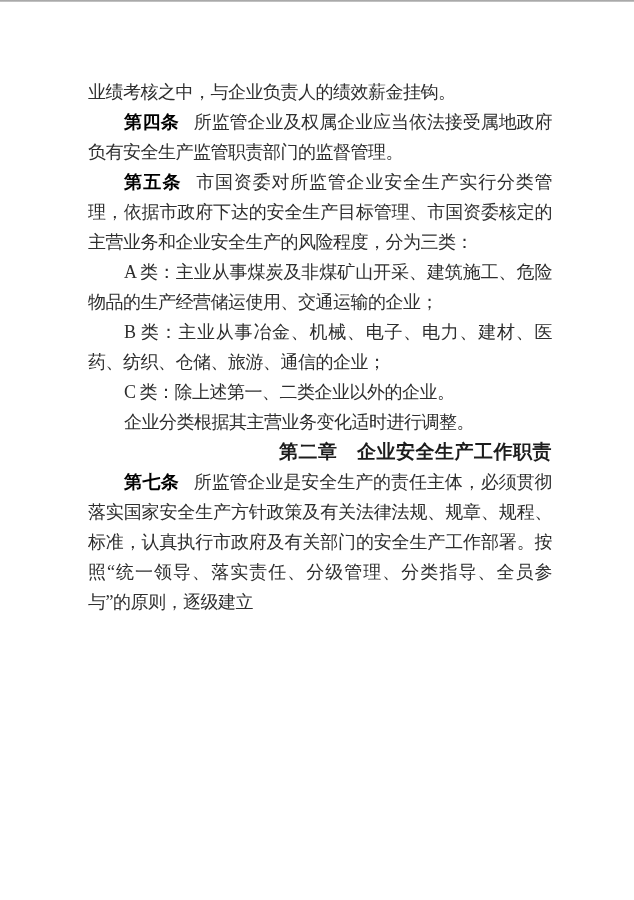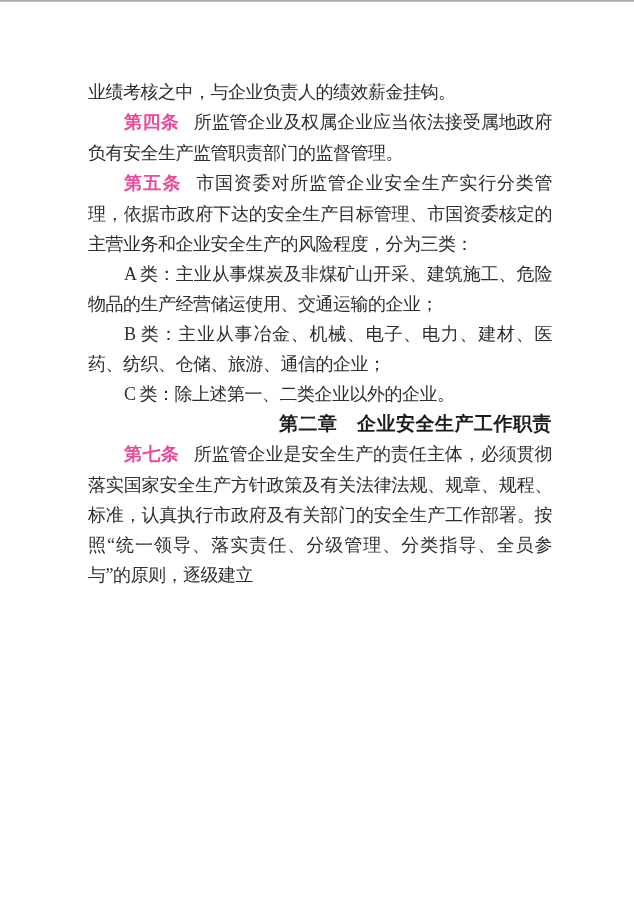--- a/index.html
+++ b/index.html
@@ -43,22 +43,22 @@
   .text-block p {
     margin: 0;
     padding: 0;
     text-indent: 2em;
   }
   .text-block p.flush {
     text-indent: 0;
   }
   .art-num {
     font-weight: bold;
-    font-family: Liberation Mono, monospace;
-    color: #ec4899;
+    font-family: Liberation Serif, serif;
+    color: #000000;
     letter-spacing: 0;
     margin-right: 0.8em;
   }
   .chapter-heading {
     text-indent: 0 !important;
     text-align: right;
     font-weight: bold;
     font-size: 19px;
     font-family: "Liberation Sans", "DejaVu Sans", sans-serif;
     color: #1c1c1c;
@@ -91,20 +91,21 @@
     <p><span class="art-num">第四条</span><span>所监管企业及权属企业应当依法接受属地政府负有安全生产监管职责部门的监督管理。</span></p>
 
     <p><span class="art-num">第五条</span><span>市国资委对所监管企业安全生产实行分类管理，依据市政府下达的安全生产目标管理、市国资委核定的主营业务和企业安全生产的风险程度，分为三类：</span></p>
 
     <p>A 类：主业从事煤炭及非煤矿山开采、建筑施工、危险物品的生产经营储运使用、交通运输的企业；</p>
 
     <p>B 类：主业从事冶金、机械、电子、电力、建材、医药、纺织、仓储、旅游、通信的企业；</p>
 
     <p>C 类：除上述第一、二类企业以外的企业。</p>
 
+    <p>企业分类根据其主营业务变化适时进行调整。</p>
 
 
     <p class="chapter-heading">第二章　企业安全生产工作职责</p>
 
     <p><span class="art-num">第七条</span><span>所监管企业是安全生产的责任主体，必须贯彻落实国家安全生产方针政策及有关法律法规、规章、规程、标准，认真执行市政府及有关部门的安全生产工作部署。按照“统一领导、落实责任、分级管理、分类指导、全员参与”的原则，逐级建立</span></p>
 
   </div>
 
   <div class="page-number">— 3 —</div>
 

